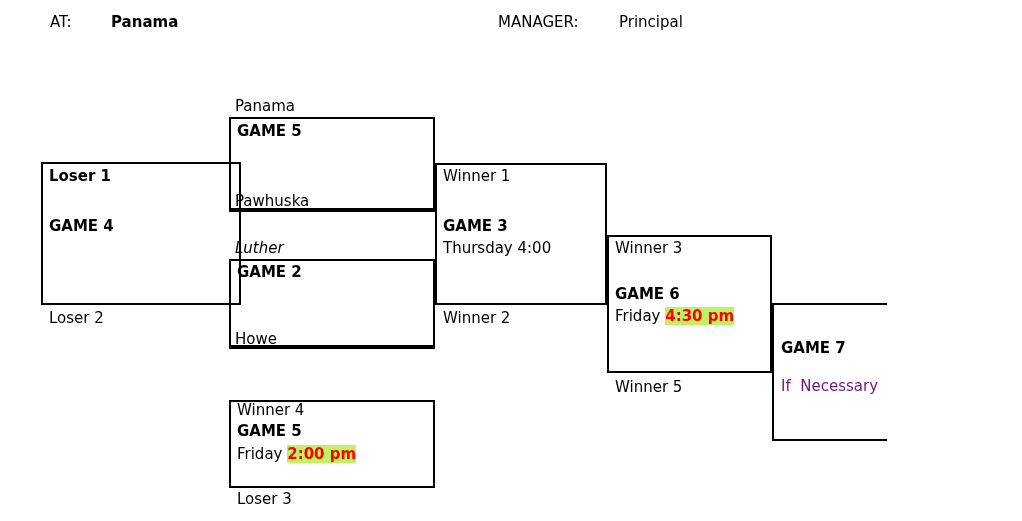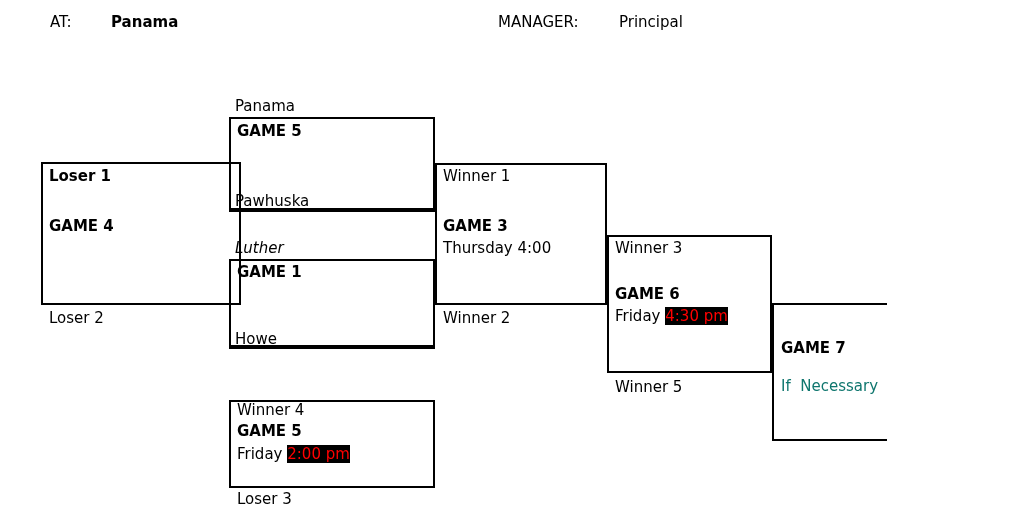--- a/index.html
+++ b/index.html
@@ -73,26 +73,26 @@
     font-size: 15px;
     line-height: 17px;
     white-space: pre;
     color: #000000;
   }
   .game-note {
     position: absolute;
     font-size: 15px;
     line-height: 17px;
     white-space: pre;
-    color: #0f766e;
+    color: #701a75;
   }
   .hl {
-    background: #000000;
+    background: #bef264;
     color: #FF0000;
-    font-weight: normal;
+    font-weight: bold;
   }
 </style>
 </head>
 <body>
 
 <div id="page">
 
   <div class="hdr-label" style="left:15px; top:15px;">AT:</div>
   <div class="hdr-value bold" style="left:76px; top:15px;">Panama</div>
 
@@ -100,21 +100,21 @@
   <div class="hdr-value" style="left:584px; top:15px;">Principal</div>
 
   <div class="slot" style="left:200px; top:98px;">Panama</div>
   <div class="box" style="left:194px; top:117px; width:206px; height:93px;"></div>
   <div class="game-title" style="left:202px; top:123px;">GAME 5</div>
   <div class="slot" style="left:200px; top:193px;">Pawhuska</div>
   <div class="rule-h" style="left:194px; top:209px; width:206px;"></div>
 
   <div class="slot" style="left:200px; top:240px;font-style:italic;">Luther</div>
   <div class="box" style="left:194px; top:259px; width:206px; height:88px;"></div>
-  <div class="game-title" style="left:202px; top:264px;">GAME 1</div>
+  <div class="game-title" style="left:202px; top:264px;">GAME 2</div>
   <div class="slot" style="left:200px; top:331px;">Howe</div>
   <div class="rule-h" style="left:194px; top:346px; width:206px;"></div>
 
   <div class="box" style="left:6px; top:162px; width:200px; height:143px;"></div>
   <div class="slot" style="left:14px; top:168px;font-weight:bold;">Loser 1</div>
   <div class="game-title" style="left:14px; top:218px;">GAME 4</div>
   <div class="slot" style="left:14px; top:310px;">Loser 2</div>
 
   <div class="box" style="left:400px; top:163px; width:172px; height:142px;"></div>
   <div class="slot" style="left:408px; top:168px;">Winner 1</div>

